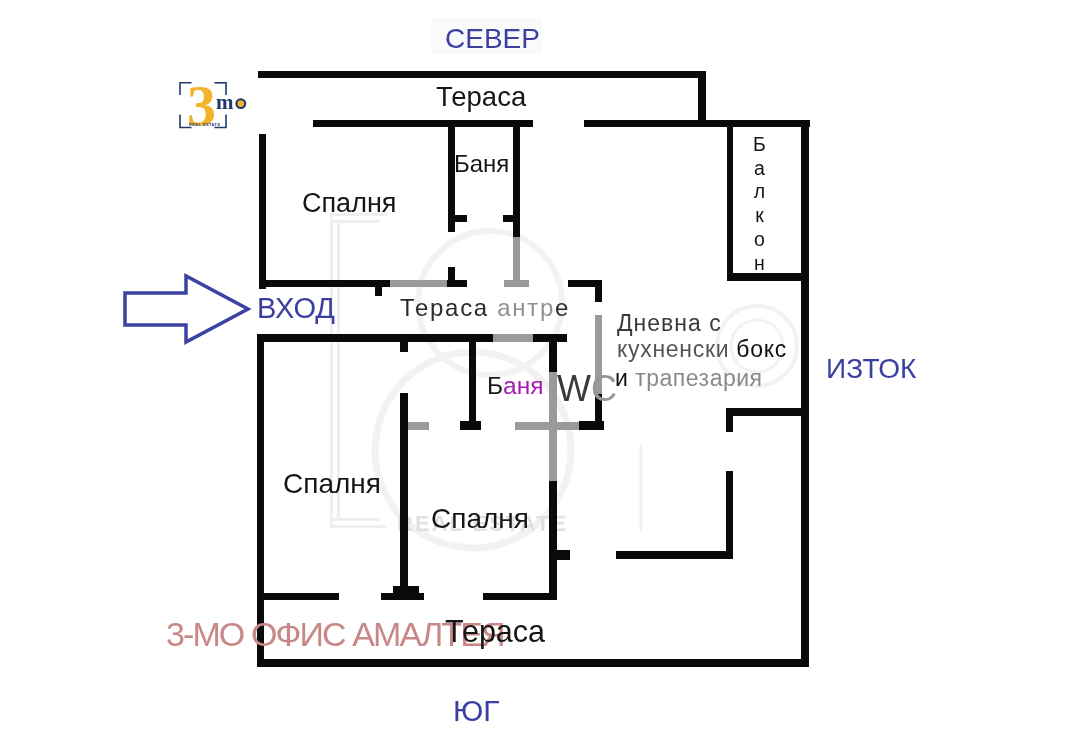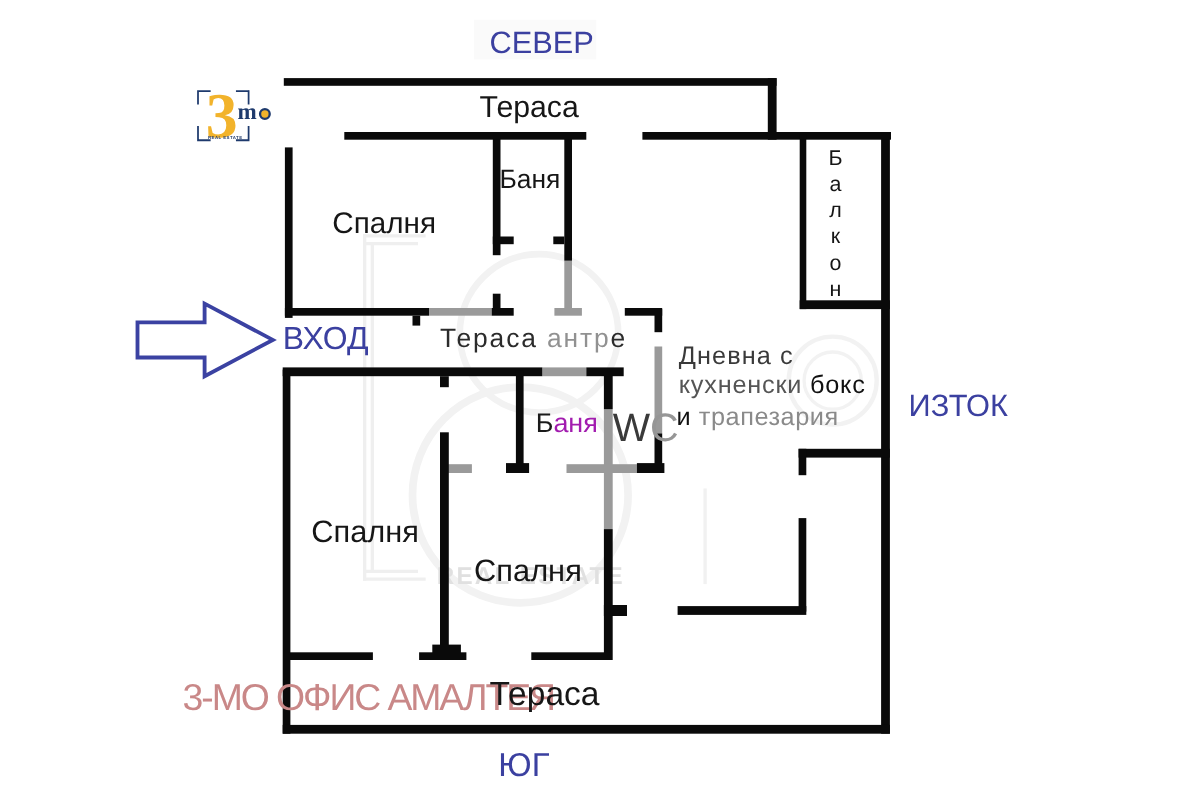--- a/index.html
+++ b/index.html
@@ -36,21 +36,21 @@
 
   <text x="397" y="531" font-family="Liberation Sans, sans-serif" font-weight="bold" font-size="22" letter-spacing="2" fill="#e0e0e0">REAL ESTATE</text>
 </svg>
 
 <div style="position:absolute;left:431px;top:18px;width:111px;height:36px;background:#fafafa;z-index:0"></div>
 
 <div class="t b" style="left:445px;top:25px;font-size:28px;">СЕВЕР</div>
 
 <div class="t b" style="left:826px;top:355px;font-size:28px;">ИЗТОК</div>
 
-<div class="t b" style="left:453px;top:681px;font-size:30px;">ЮГ</div>
+<div class="t b" style="left:453px;top:696px;font-size:30px;">ЮГ</div>
 
 <div class="t b" style="left:257px;top:294px;font-size:29px;">ВХОД</div>
 
 <div class="t" style="left:130px;top:617px;font-size:34px;letter-spacing:-1.9px;color:#c98888;margin-left:36px;">3-МО ОФИС АМАЛТЕЯ</div>
 
 <svg width="140" height="80" viewBox="0 0 140 80" style="position:absolute;left:118px;top:270px;z-index:4" xmlns="http://www.w3.org/2000/svg">
   <polygon points="7,23 68,23 68,6 130,39 68,72 68,55 7,55" fill="#ffffff" stroke="#3b42a2" stroke-width="3.5"></polygon>
 </svg>
 
 <svg width="76" height="56" viewBox="0 0 76 56" style="position:absolute;left:176px;top:78px;z-index:4" xmlns="http://www.w3.org/2000/svg">

